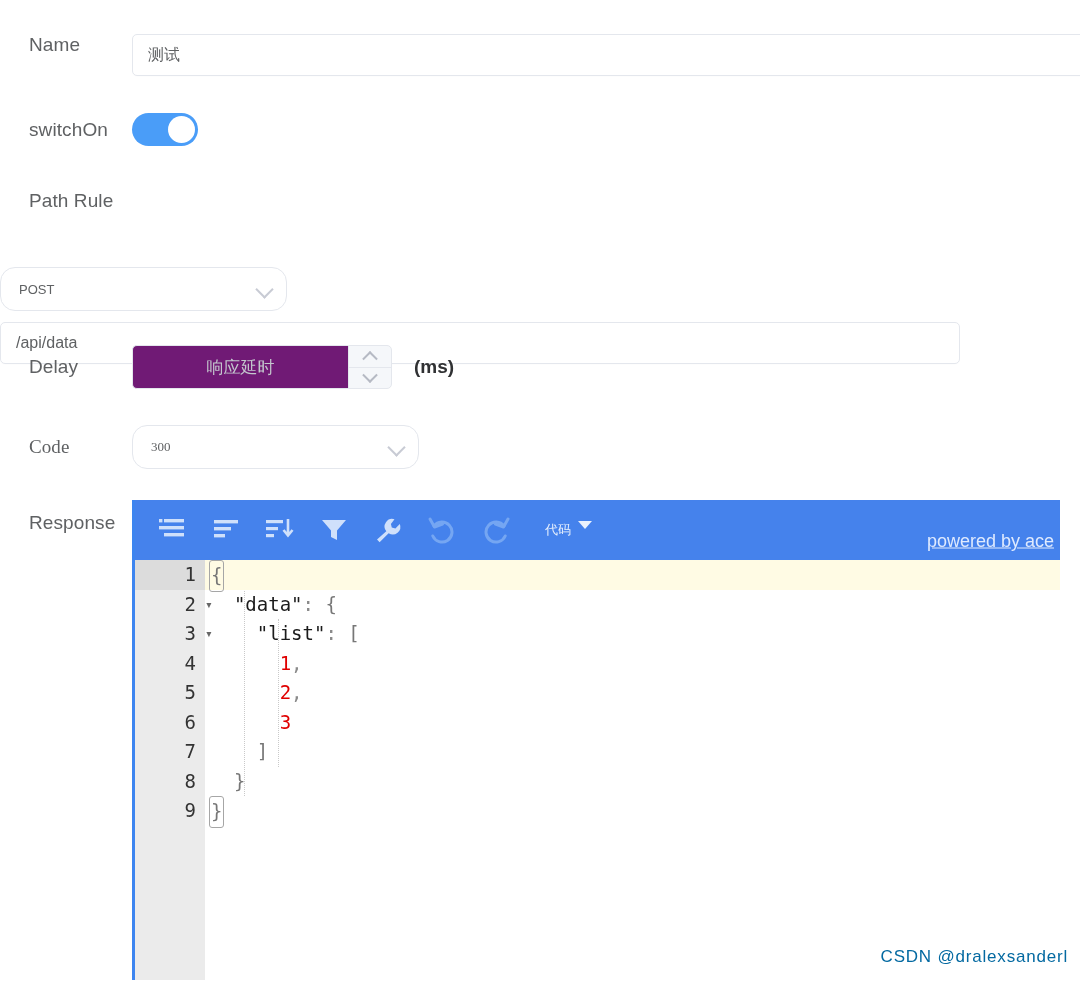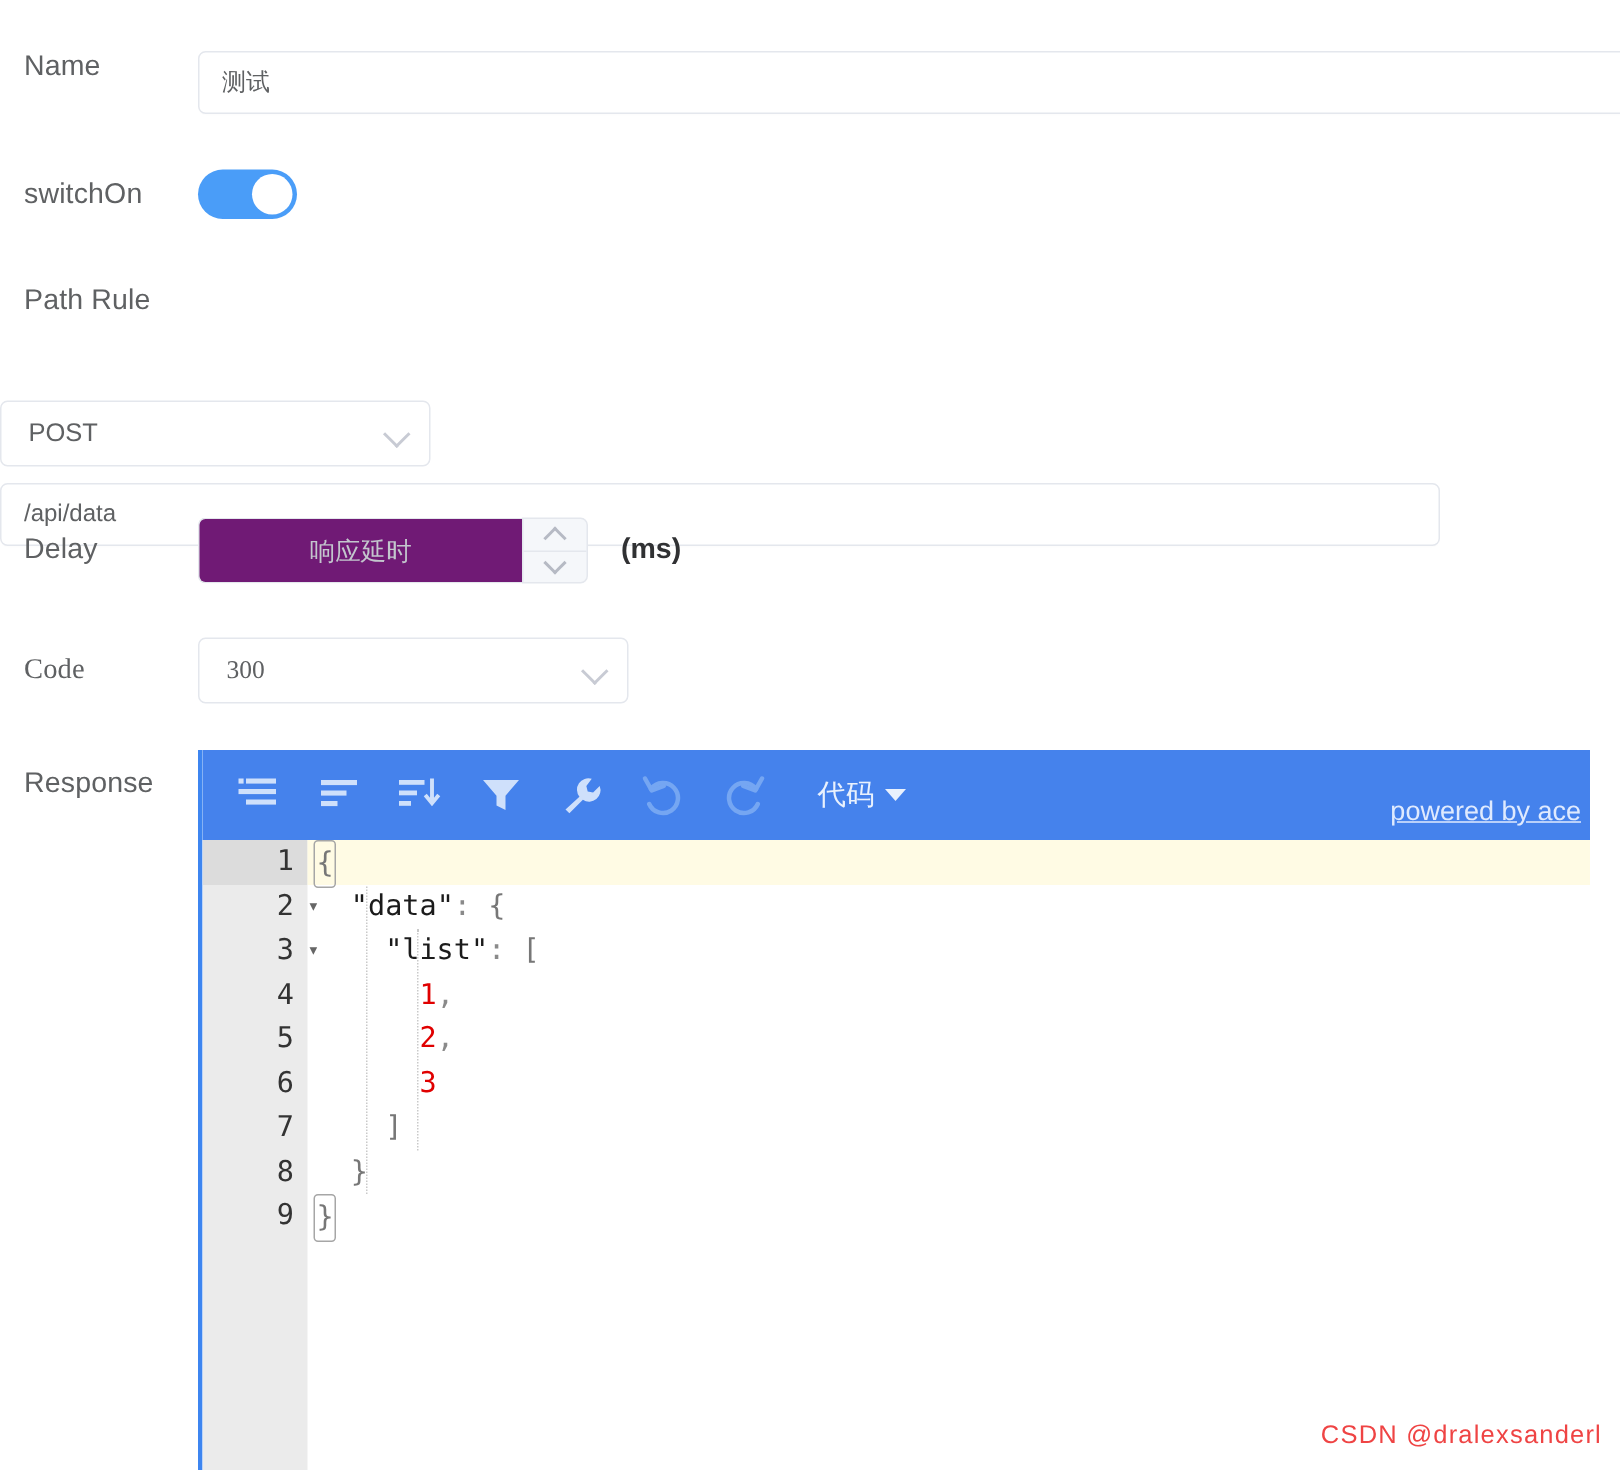--- a/index.html
+++ b/index.html
@@ -26,21 +26,21 @@
     position: absolute;
     left: 0;
     width: 1080px;
     display: flex;
     align-items: flex-start;
   }
 
   .label {
     width: 132px;
     flex: 0 0 132px;
-    padding-left: 16px;
+    padding-left: 29px;
     box-sizing: border-box;
     font-size: 19px;
     line-height: 22px;
     color: #5f6163;
     letter-spacing: 0.1px;
     white-space: nowrap;
   }
 
   .field {
     flex: 1 1 auto;
@@ -82,26 +82,26 @@
     border-radius: 50%;
     background: #ffffff;
   }
 
   
   .select {
     box-sizing: border-box;
     width: 287px;
     height: 44px;
     border: 1px solid #e4e7ed;
-    border-radius: 5px;
+    border-radius: 15px;
     background: #fff;
     display: flex;
     align-items: center;
     padding: 0 12px 0 18px;
-    font-size: 17px;
+    font-size: 13px;
     color: #5f6163;
     cursor: pointer;
   }
   .select .val { flex: 1 1 auto; }
   .chev {
     width: 18px; height: 18px;
     position: relative;
     flex: 0 0 18px;
   }
   .chev::before {
@@ -187,24 +187,23 @@
   .mbtn {
     width: 46px; height: 40px;
     margin-right: 8px;
     position: relative;
     cursor: pointer;
   }
   .mbtn svg { position: absolute; left: 50%; top: 50%; transform: translate(-50%,-50%); }
   .mode {
     margin-left: 18px;
     color: #e9f1fd;
-    font-size: 19px;
-    cursor: pointer;
-    display: flex;
-    align-items: center;
+    font-size: 13px;
+    cursor: pointer;
+    display: flex;
     white-space: nowrap;
   }
   .mode .caret {
     margin-left: 7px;
     width: 0; height: 0;
     border-left: 7px solid transparent;
     border-right: 7px solid transparent;
     border-top: 8px solid #e9f1fd;
   }
   .ace-link {
@@ -285,21 +284,21 @@
     top: 0; bottom: 0;
     width: 1px;
     border-left: 1px dotted #c9c9c9;
   }
 
   .watermark {
     position: absolute;
     right: 12px;
     bottom: 20px;
     font-size: 17px;
-    color: #ef4444;
+    color: #0369a1;
     letter-spacing: 0.8px;
     white-space: nowrap;
     font-family: "Liberation Sans", "DejaVu Sans", sans-serif;
   }
 </style>
 </head>
 <body>
 
 <div class="form">
 

